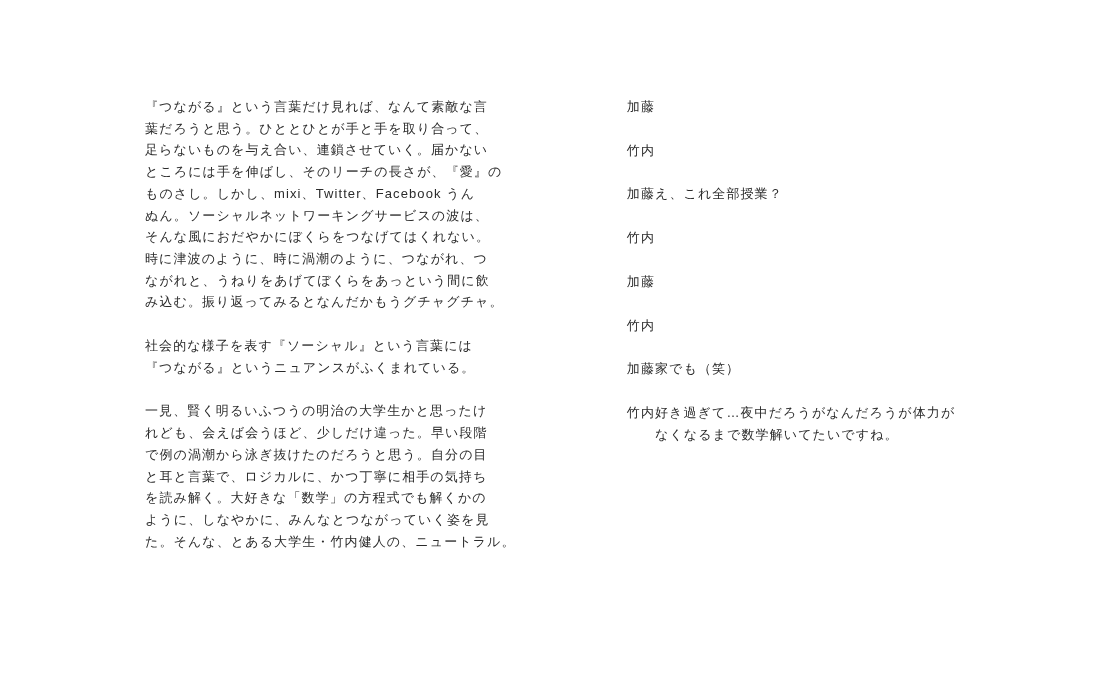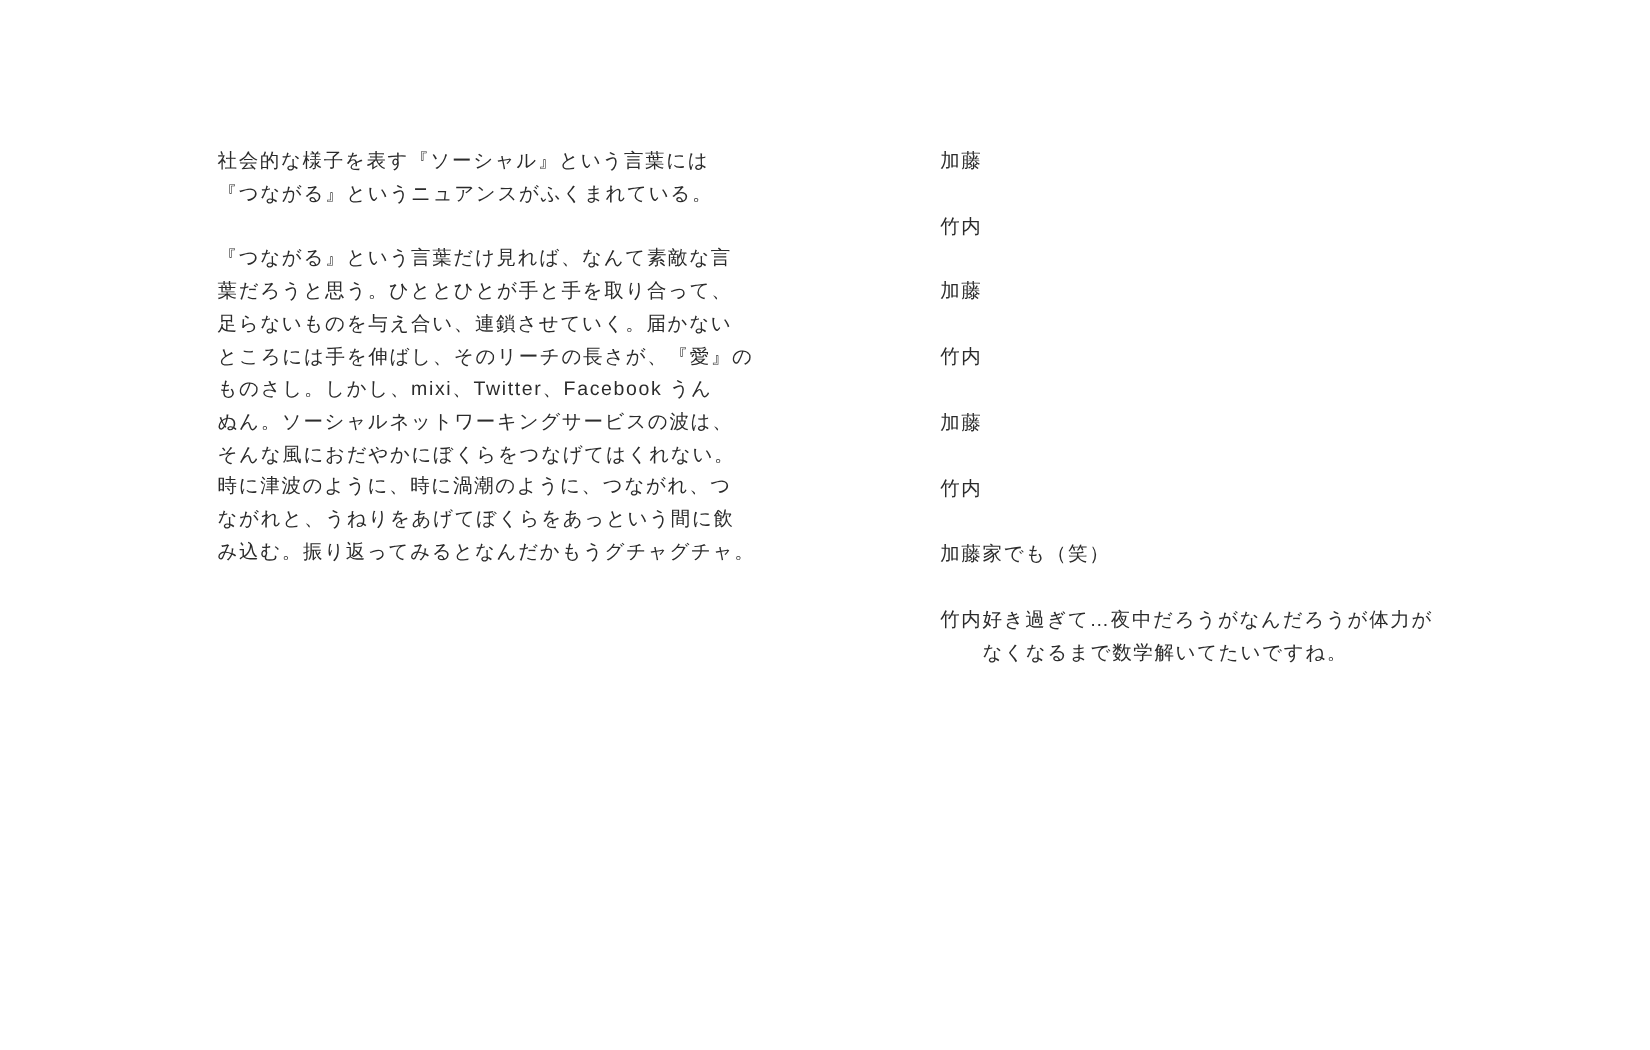--- a/index.html
+++ b/index.html
@@ -53,46 +53,54 @@
     flex: 1 1 auto;
     white-space: pre;
   }
 </style>
 </head>
 <body>
 
 <div class="page">
 
   <div class="col col-left">
-    <p class="para">社会的な様子を表す『ソーシャル』という言葉には
-『つながる』というニュアンスがふくまれている。</p>
     <p class="para">『つながる』という言葉だけ見れば、なんて素敵な言
 葉だろうと思う。ひととひとが手と手を取り合って、
 足らないものを与え合い、連鎖させていく。届かない
 ところには手を伸ばし、そのリーチの長さが、『愛』の
 ものさし。しかし、mixi、Twitter、Facebook うん
 ぬん。ソーシャルネットワーキングサービスの波は、
 そんな風におだやかにぼくらをつなげてはくれない。
 時に津波のように、時に渦潮のように、つながれ、つ
 ながれと、うねりをあげてぼくらをあっという間に飲
 み込む。振り返ってみるとなんだかもうグチャグチャ。</p>
+    <p class="para">社会的な様子を表す『ソーシャル』という言葉には
+『つながる』というニュアンスがふくまれている。</p>
+    <p class="para">一見、賢く明るいふつうの明治の大学生かと思ったけ
+れども、会えば会うほど、少しだけ違った。早い段階
+で例の渦潮から泳ぎ抜けたのだろうと思う。自分の目
+と耳と言葉で、ロジカルに、かつ丁寧に相手の気持ち
+を読み解く。大好きな「数学」の方程式でも解くかの
+ように、しなやかに、みんなとつながっていく姿を見
+た。そんな、とある大学生・竹内健人の、ニュートラル。</p>
   </div>
 
   <div class="col col-right">
 
     <div class="dialogue-block">
       <span class="speaker">加藤</span>
     </div>
 
     <div class="dialogue-block">
       <span class="speaker">竹内</span>
     </div>
 
     <div class="dialogue-block">
       <span class="speaker">加藤</span>
+      <span class="utterance">え、これ全部授業？</span>
     </div>
 
     <div class="dialogue-block">
       <span class="speaker">竹内</span>
     </div>
 
     <div class="dialogue-block">
       <span class="speaker">加藤</span>
     </div>
 

